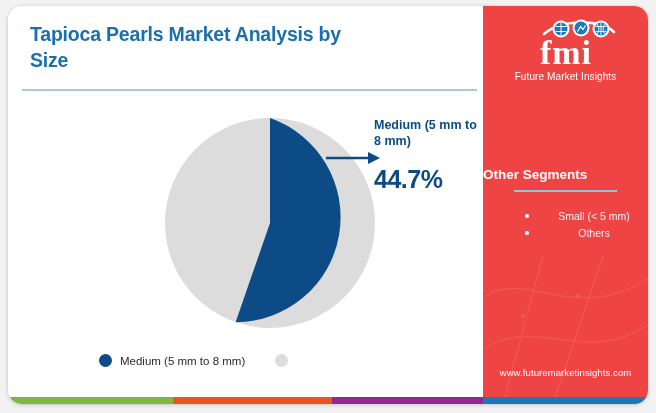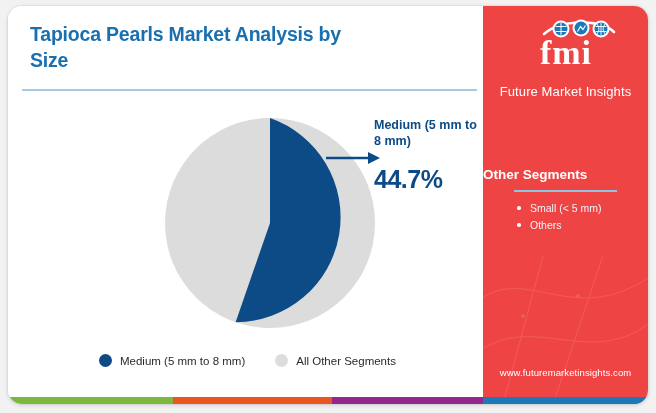--- a/index.html
+++ b/index.html
@@ -154,22 +154,22 @@
     left: 0;
     top: 8px;
     width: 165px;
     text-align: center;
   }
   .logo-mark {
     display: block;
     margin: 0 auto;
   }
   .logo-tagline {
-    margin-top: 14px;
-    font-size: 13px;
+    margin-top: 1px;
+    font-size: 10px;
     color: #ffffff;
     letter-spacing: 0.1px;
   }
 
   .segments-title {
     position: absolute;
     left: 0;
     top: 161px;
     width: 165px;
     text-align: left;
@@ -183,23 +183,24 @@
     top: 184px;
     width: 103px;
     height: 1.5px;
     background: #8fc4e4;
   }
   .segments-list {
     position: absolute;
     left: 34px;
     top: 194px;
     width: 125px;
-    margin: 0;
+    margin: 8px;
     padding: 0;
     list-style: none;
+    text-align: center;
   }
   .segments-list li {
     position: relative;
     padding-left: 13px;
     font-size: 10.5px;
     line-height: 1.62;
     color: #eaf4fb;
   }
   .segments-list li::before {
     content: "";
@@ -266,21 +267,20 @@
         <div class="callout-value">44.7%</div>
       </div>
 
       <div class="legend">
         <div class="legend-item">
           <span class="legend-dot" style="background:#0d4b87"></span>
           <span class="legend-text">Medium (5 mm to 8 mm)</span>
         </div>
         <div class="legend-item">
           <span class="legend-dot" style="background:#dcdcdc"></span>
-          <span class="legend-text">All Other Segments</span>
         </div>
       </div>
     </div>
 
     <div class="sidebar">
 
       <svg class="sidebar-deco" viewBox="0 0 165 398" preserveAspectRatio="none">
         <path d="M-10 300 C 40 250, 90 330, 175 265" stroke="#ffffff" stroke-width="1" fill="none"></path>
         <path d="M-10 350 C 50 300, 110 370, 175 310" stroke="#ffffff" stroke-width="1" fill="none"></path>
         <path d="M20 398 L 60 250 M70 398 L 120 250" stroke="#ffffff" stroke-width="1" fill="none"></path>

